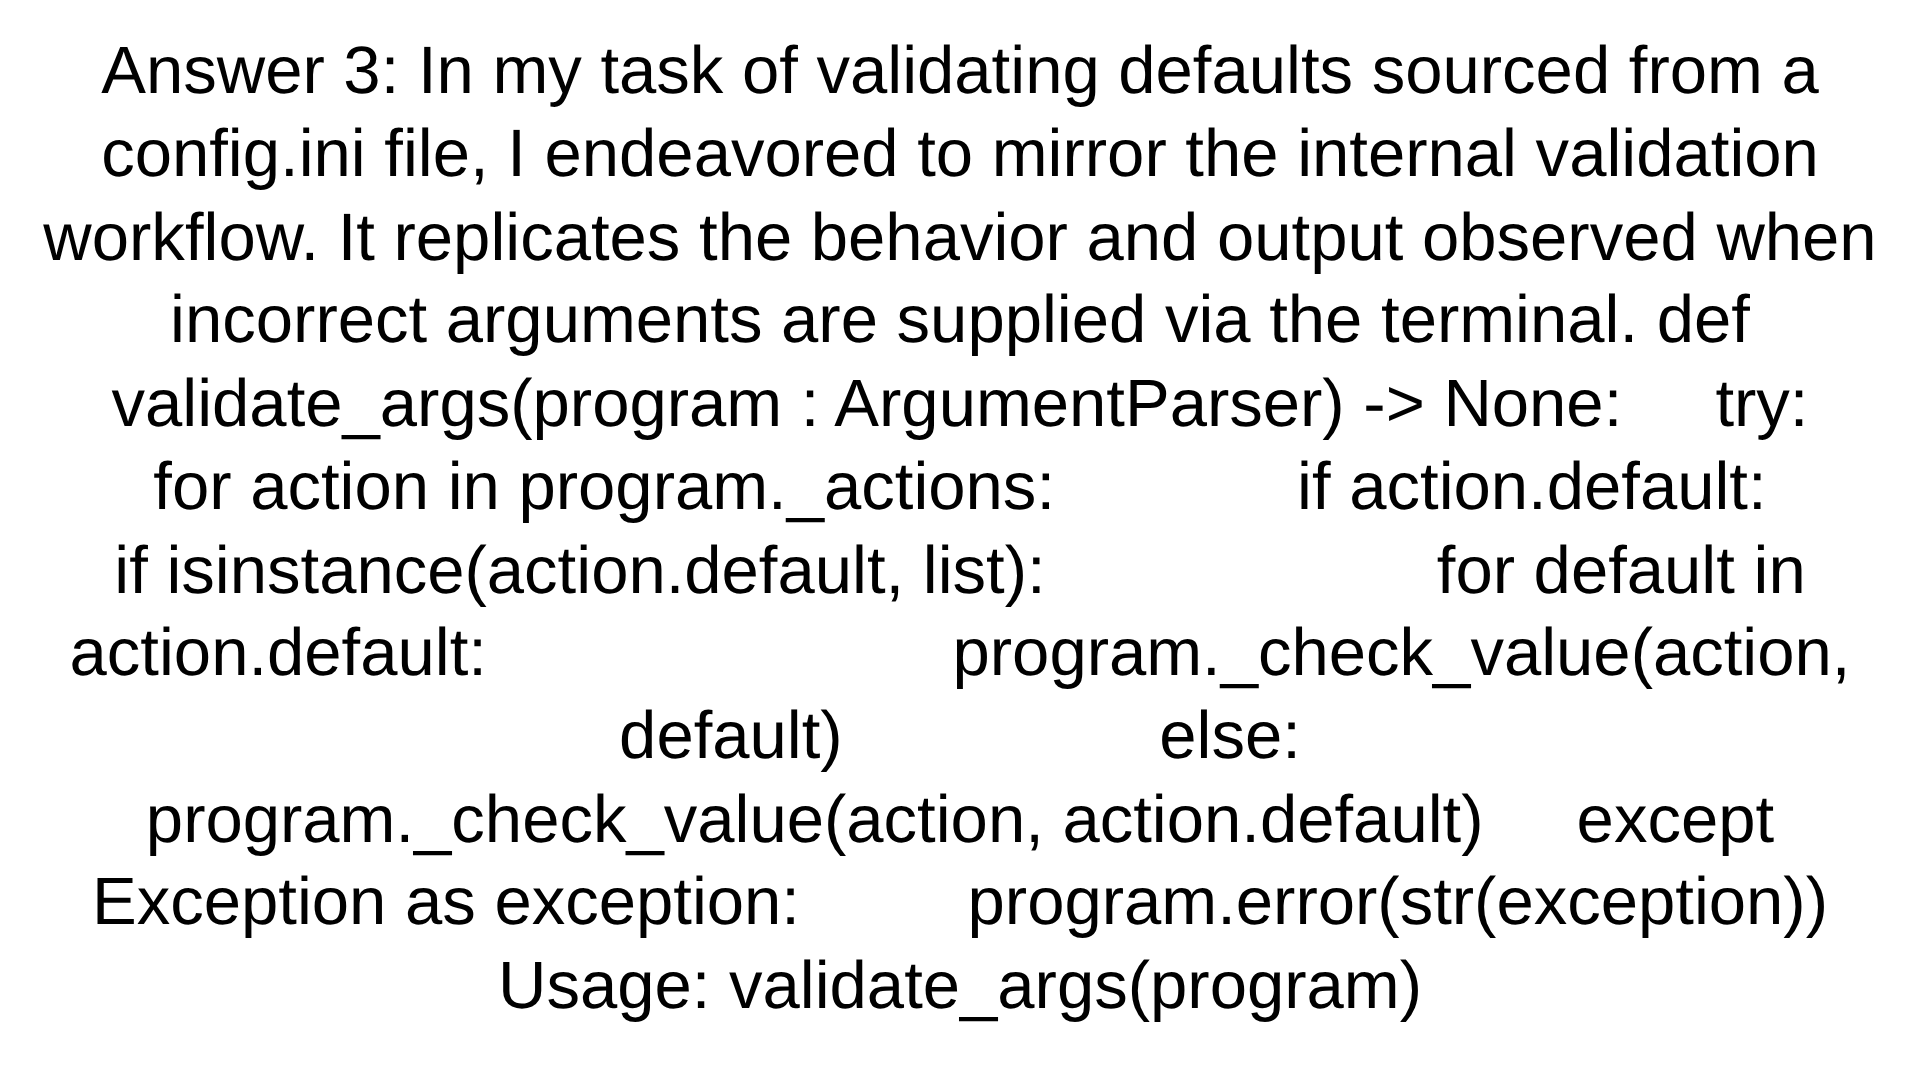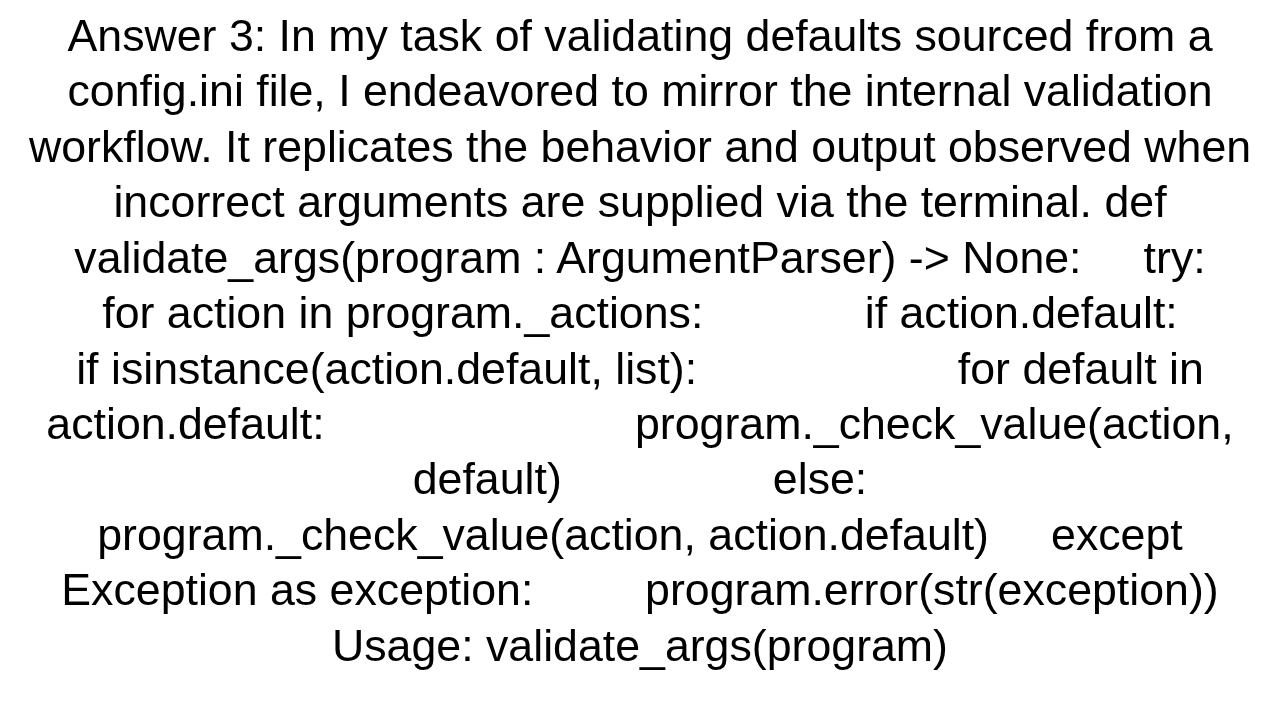--- a/index.html
+++ b/index.html
@@ -13,21 +13,21 @@
       overflow: hidden;
       background: #ffffff;
       font-family: Arial, Helvetica, sans-serif;
     }
     .content {
       width: 1280px;
       height: 720px;
       display: flex;
       align-items: flex-start;
       justify-content: center;
-      padding: 4px;
+      padding: 16px;
     }
     .text-block {
       font-size: 44.7px;
       line-height: 1.24;
       color: #000000;
       text-align: center;
       white-space: pre-wrap;
       width: 100%;
       padding-top: 4px;
       letter-spacing: 0px;

